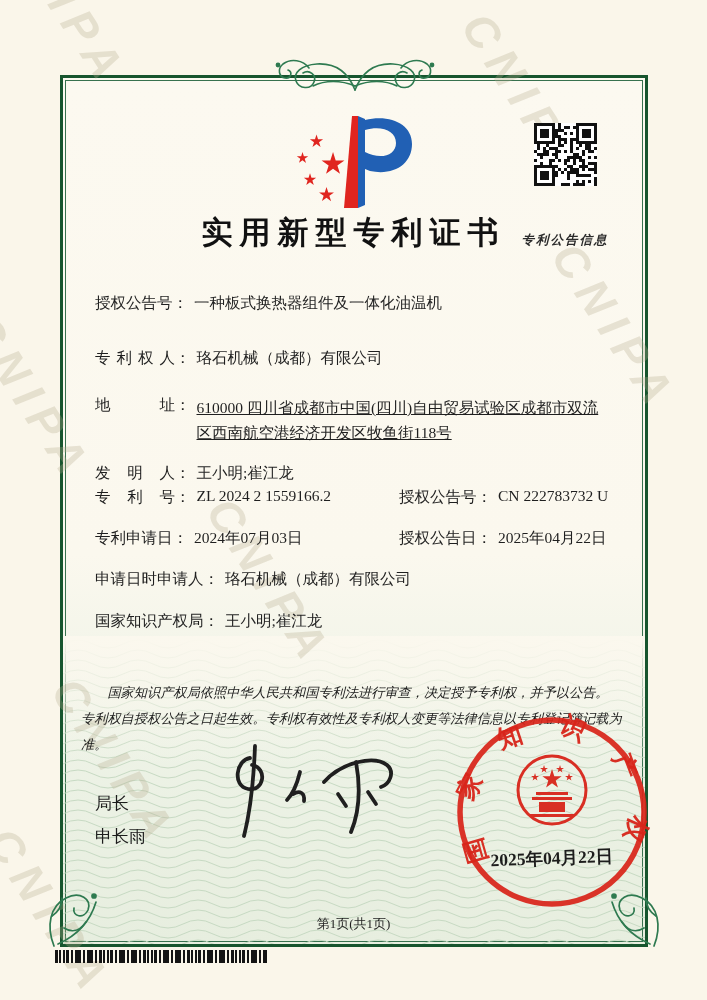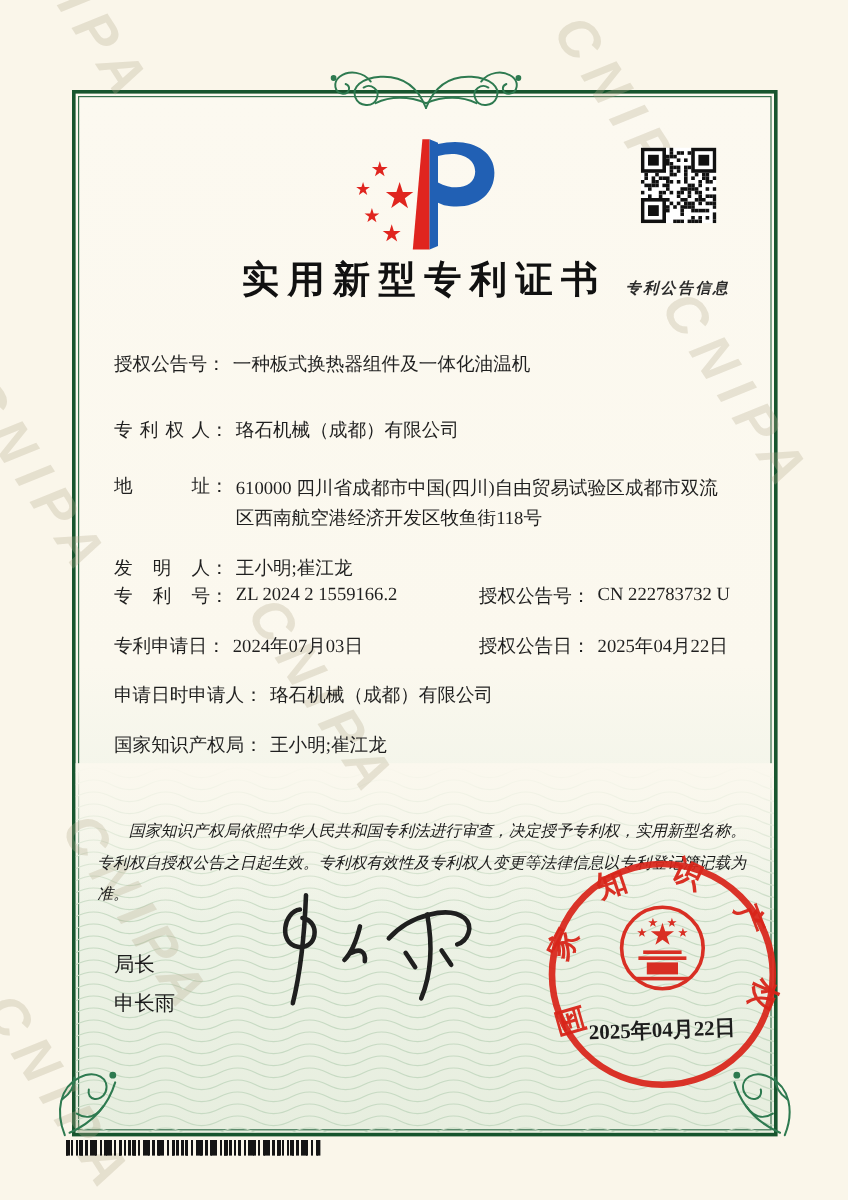--- a/index.html
+++ b/index.html
@@ -36,21 +36,21 @@
     font-size:12.5px; font-style:italic; font-weight:bold; color:#2b2b2b; letter-spacing:2px;margin-top:39px; }
   .title { position:absolute; left:0; right:0; top:212px; text-align:center;
     font-size:31px; font-weight:bold; letter-spacing:7px; color:#111; }
   
   .fields { position:absolute; left:95px; top:293px; width:520px; font-size:15.5px; }
   .frow { position:absolute; left:0; }
   .flabel { display:inline-block; vertical-align:top; }
   .flabel.spread { width:80px; text-align:justify; text-align-last:justify; }
   .fcolon { display:inline-block; vertical-align:top; margin-right:6px; }
   .fvalue { display:inline-block; vertical-align:top; }
-  .fvalue.wrap { width:415px; line-height:25px; }
+  .fvalue.wrap { width:415px; line-height:25px;text-decoration:underline; }
   .rcol { position:absolute; left:304px; top:0; white-space:nowrap; }
   
   .legal { position:absolute; left:81px; top:680px; width:546px; font-size:13.2px;
     font-style:italic; line-height:26px; color:#1b1b1b; }
   .legal .l1 { text-indent:2em; }
   
   .director { position:absolute; left:95px; top:787px; font-size:17px; line-height:33px;
     font-family:"Liberation Sans","DejaVu Sans",sans-serif; color:#1c1c1c; }
   .sig { position:absolute; left:200px; top:742px; }
   
@@ -333,21 +333,21 @@
       </div>
       <div class="frow" style="top:276px">
         <span class="flabel">申请日时申请人</span><span class="fcolon">：</span><span class="fvalue">珞石机械（成都）有限公司</span>
       </div>
       <div class="frow" style="top:318px">
         <span class="flabel">国家知识产权局</span><span class="fcolon">：</span><span class="fvalue">王小明;崔江龙</span>
       </div>
     </div>
 
     <div class="legal">
-      <div class="l1">国家知识产权局依照中华人民共和国专利法进行审查，决定授予专利权，实用新型名称。</div>
+      <div class="l1">国家知识产权局依照中华人民共和国专利法进行审查，决定授予专利权，并予以公告。</div>
       <div class="l2">专利权自授权公告之日起生效。专利权有效性及专利权人变更等法律信息以专利登记簿记载为准。</div>
     </div>
 
     <div class="director">
       <div>局长</div>
       <div>申长雨</div>
     </div>
 
     <svg class="sig" width="200" height="98" viewBox="0 0 200 98">
       <g fill="none" stroke="#1f1f1f" stroke-width="3.8" stroke-linecap="round">
@@ -389,16 +389,17 @@
         <text x="8" y="-18" font-size="9" text-anchor="middle">★</text>
         <text x="17" y="-10" font-size="9" text-anchor="middle">★</text>
         <rect x="-16" y="2" width="32" height="3"></rect>
         <rect x="-20" y="7" width="40" height="3"></rect>
         <rect x="-13" y="12" width="26" height="10"></rect>
         <rect x="-22" y="24" width="44" height="3"></rect>
       </g>
       <text x="100" y="152" text-anchor="middle" font-size="17.5" font-weight="bold" fill="#1d1d1d" transform="rotate(-2 100 152)">2025年04月22日</text>
     </svg>
 
+    <div class="page-num">第1页(共1页)</div>
     <div class="barcode"></div>
 
   </div>
 </div>
 
 </body></html>

